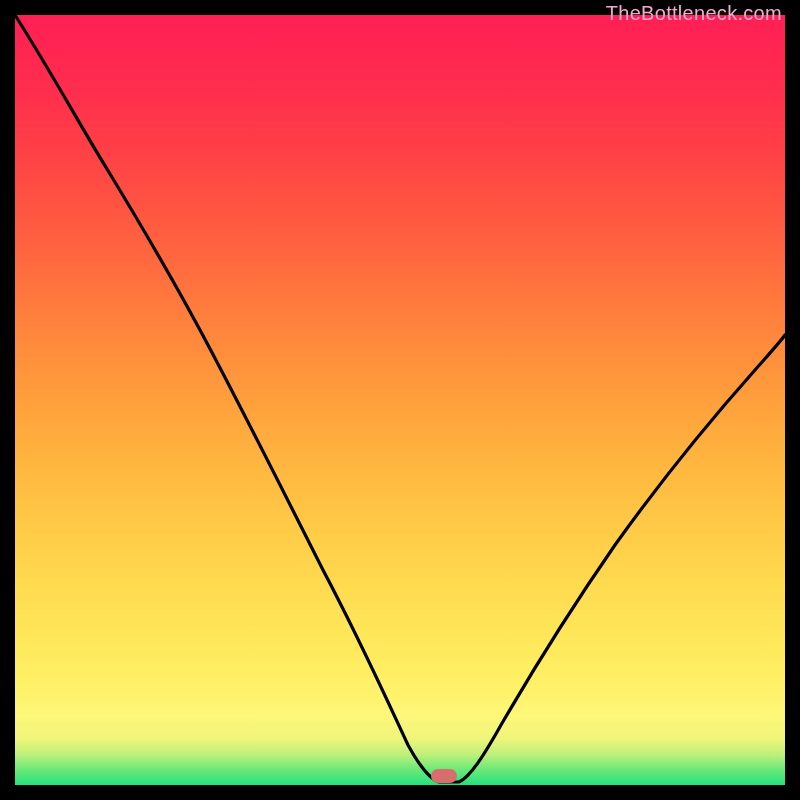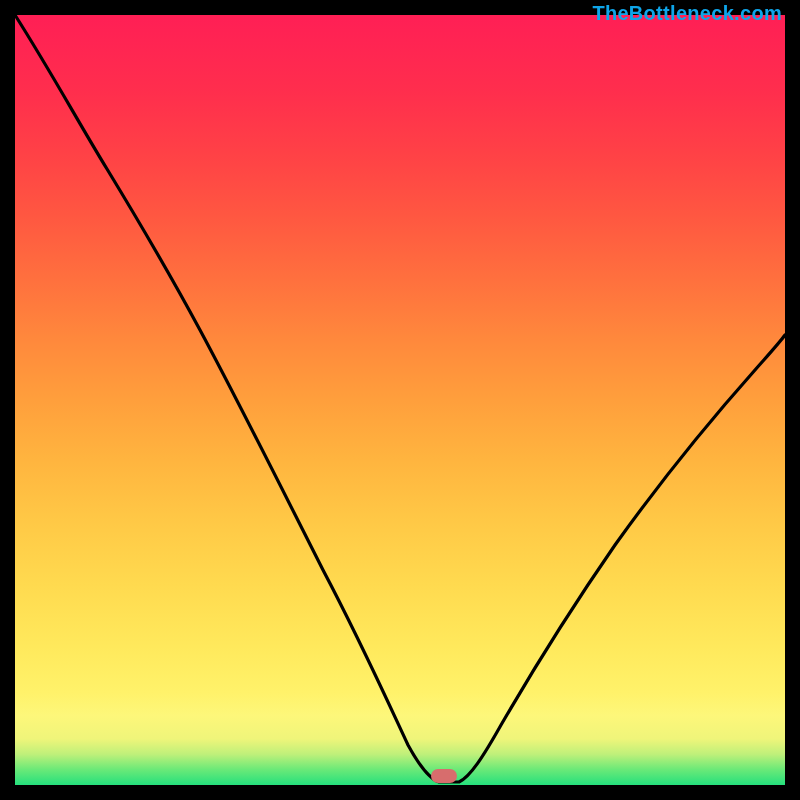--- a/index.html
+++ b/index.html
@@ -42,23 +42,23 @@
       #ff5741 74%,
       #ff4146 82%,
       #ff2e4d 90%,
       #ff1f55 100%
     );
   }
   .watermark {
     position: absolute;
     top: 2px;
     right: 18px;
-    color: #0ea5e9;
+    color: #f9a8d4;
     font-size: 20px;
-    font-weight: 700;
+    font-weight: 400;
     letter-spacing: 0.3px;
     pointer-events: none;
   }
   svg.curve {
     position: absolute;
     left: 0;
     top: 0;
     width: 770px;
     height: 770px;
     overflow: visible;

